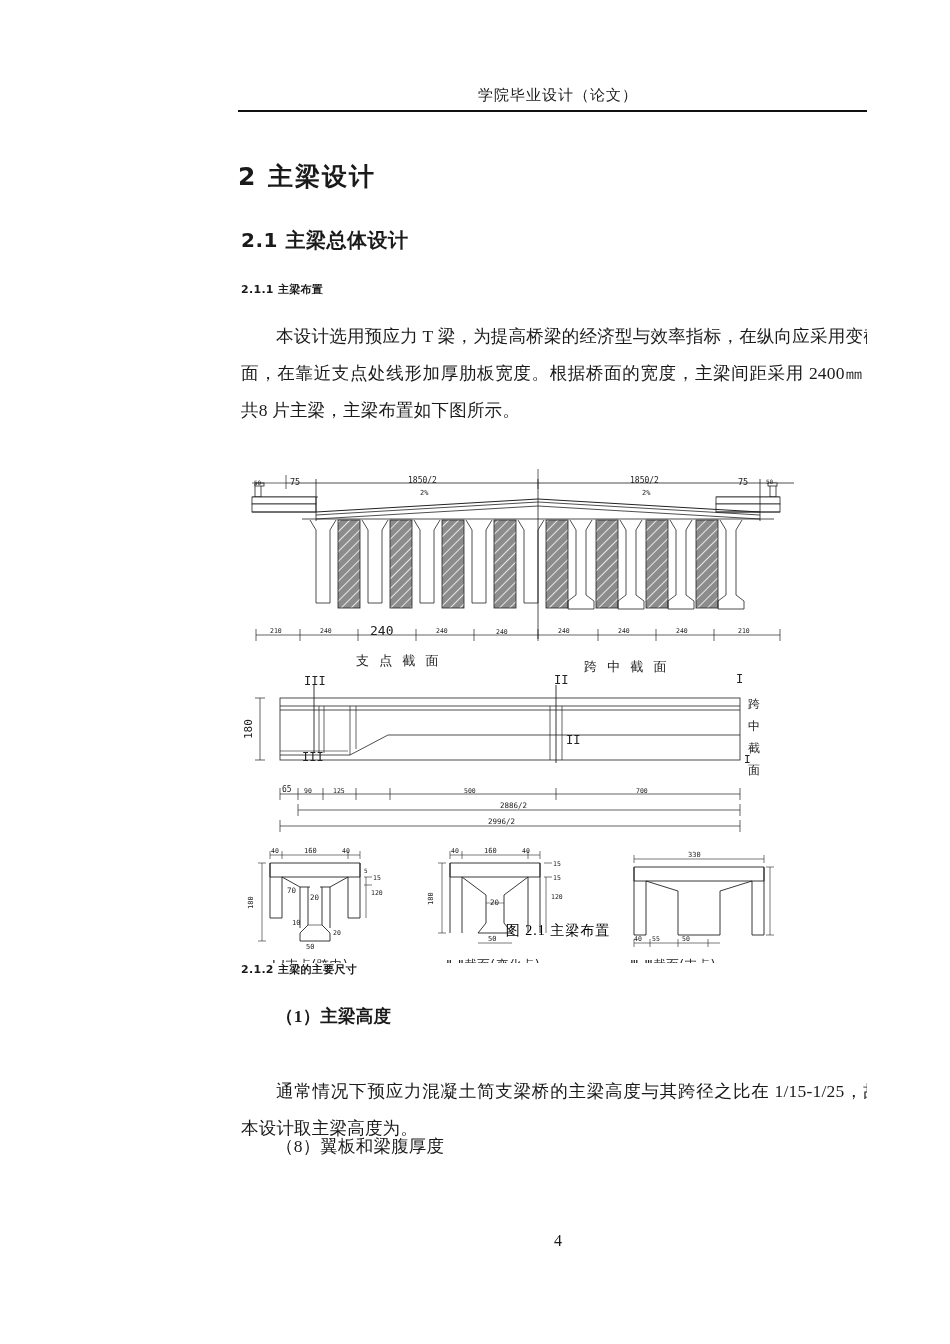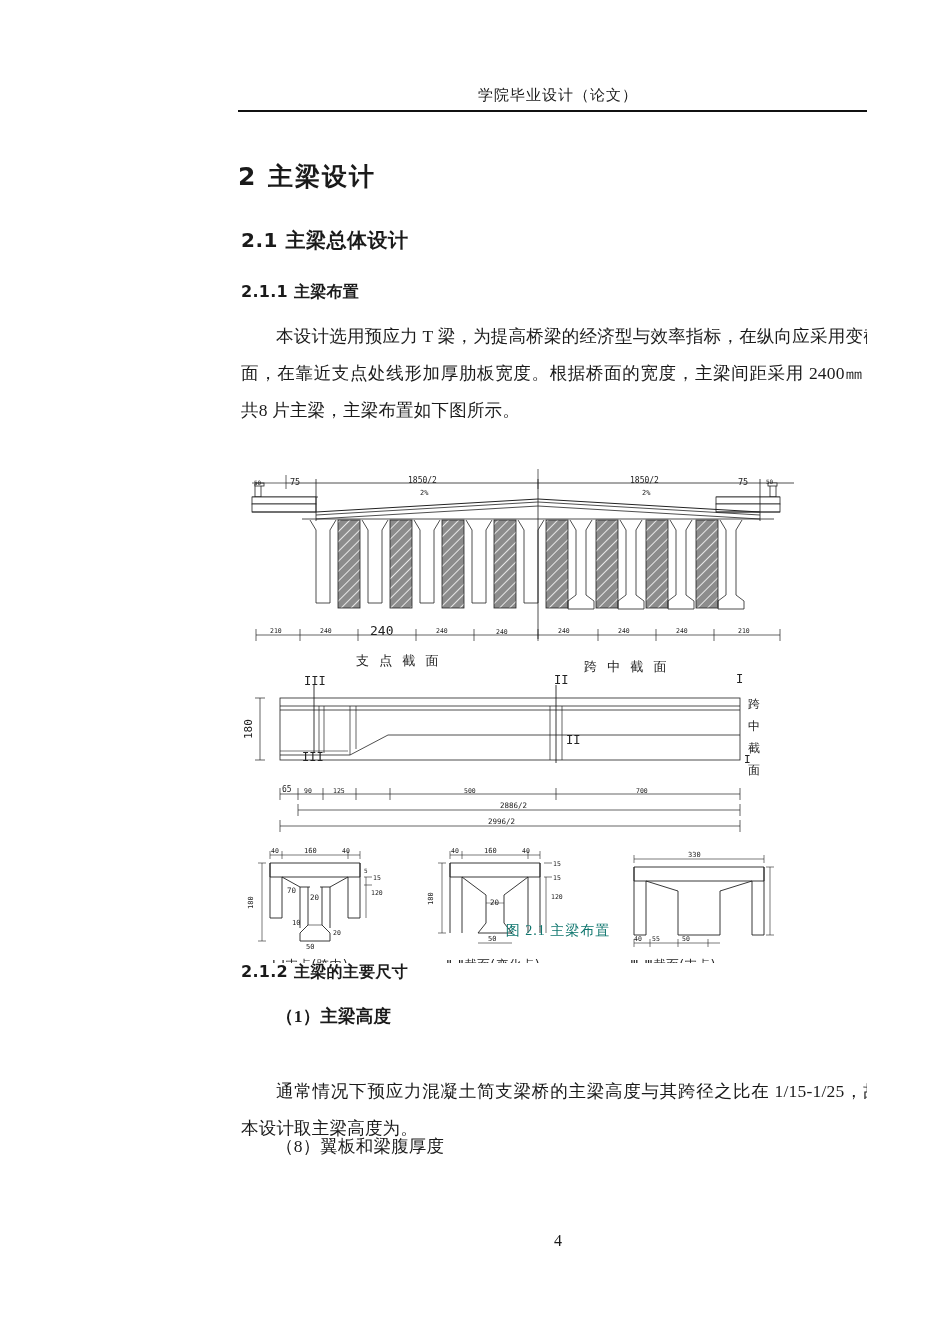--- a/index.html
+++ b/index.html
@@ -57,21 +57,21 @@
     font-family: "DejaVu Sans", "Liberation Sans", sans-serif;
     font-weight: bold;
     font-size: 20px;
     letter-spacing: 0.5px;
   }
   .h3 {
     position: absolute;
     left: 158px;
     font-family: "DejaVu Sans", "Liberation Sans", sans-serif;
     font-weight: bold;
-    font-size: 16px;
+    font-size: 11px;
     letter-spacing: 0.3px;
   }
 
   
   .para {
     position: absolute;
     left: 158px;
     width: 640px;
     font-size: 17.5px;
     line-height: 37px;
@@ -90,21 +90,21 @@
     height: 500px;
   }
   .fig-caption {
     position: absolute;
     left: 155px;
     top: 922px;
     width: 640px;
     text-align: center;
     font-size: 14px;
     letter-spacing: 1px;
-    color: #0f766e;
+    color: #000000;
   }
 
   
   .page-number {
     position: absolute;
     left: 155px;
     top: 1232px;
     width: 640px;
     text-align: center;
     font-size: 16px;

